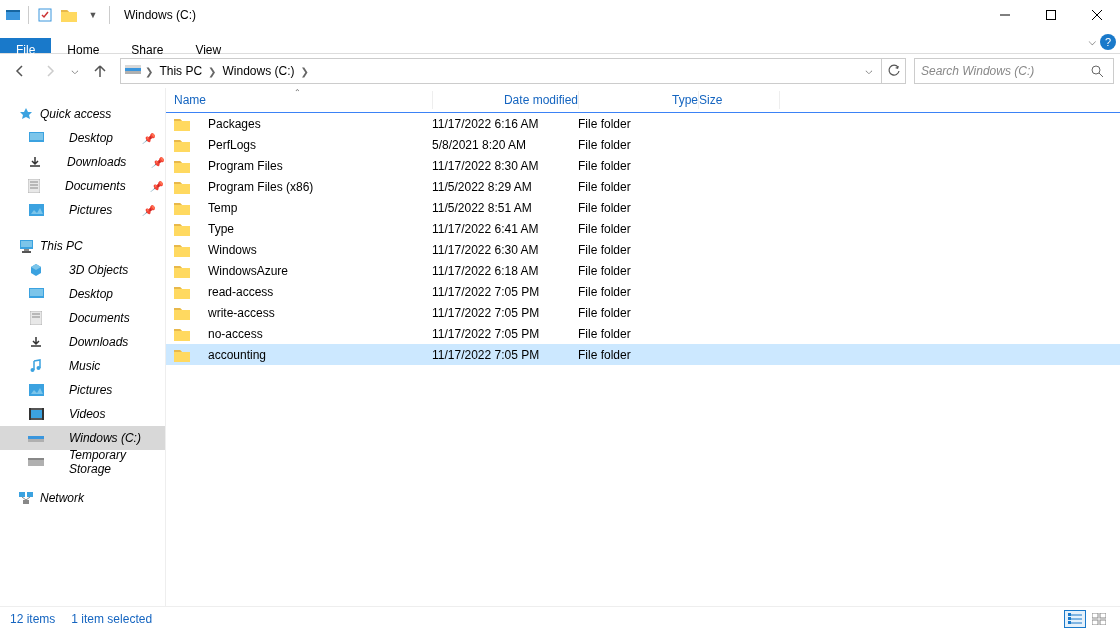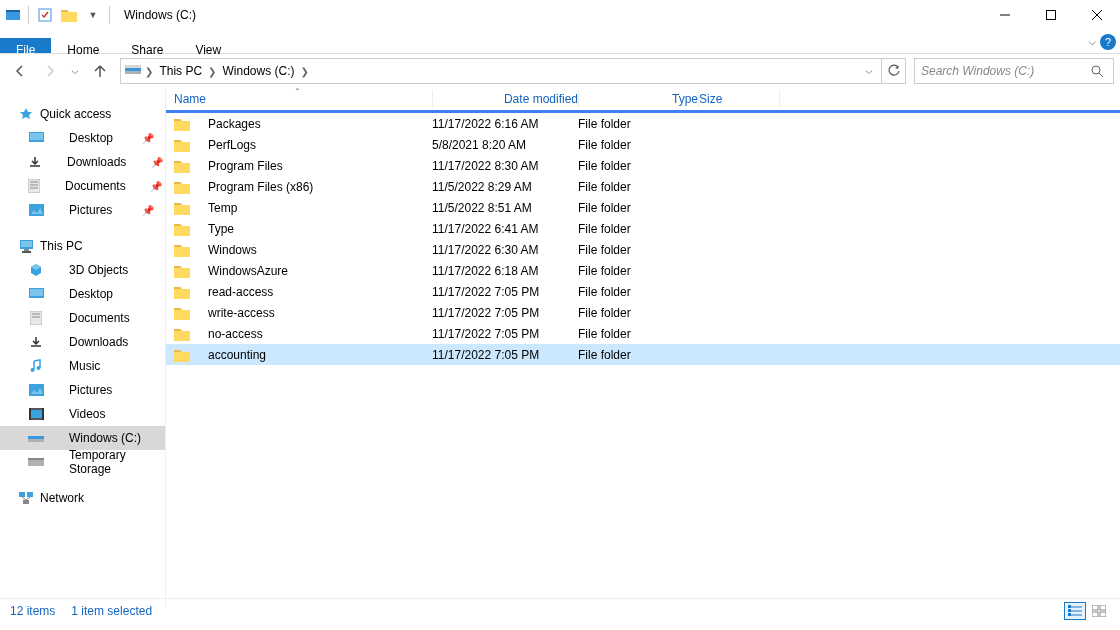--- a/index.html
+++ b/index.html
@@ -33,43 +33,43 @@
     .addr-icon-btn { width: 24px; height: 24px; display: flex; align-items: center; justify-content: center; }
     .addr-refresh { border-left: 1px solid #ccc; }
     .search-box { width: 200px; height: 26px; border: 1px solid #ccc; display: flex; align-items: center; padding: 0 6px; margin-left: 2px; }
     .search-input { flex: 1; border: 0; outline: 0; font-size: 12px; font-style: italic; }
     .search-input::placeholder { color: #888; }
     .search-icon-btn { width: 20px; display: flex; align-items: center; justify-content: center; color: #666; }
     
     .body { display: flex; height: 518px; }
     
     .sidebar { width: 165px; padding-top: 14px; overflow: hidden; }
-    .tree-node { display: flex; align-items: center; height: 24px; padding-left: 18px; gap: 6px; }
+    .tree-node { display: flex; align-items: center; height: 24px; padding-left: 18px; gap: 6px; font-style: italic; }
     .tree-node.indent { padding-left: 28px; gap: 25px; }
     .tree-node.selected { background: #d8d8d8; }
     .pin { margin-left: auto; margin-right: 10px; color: #888; font-size: 10px; }
     .tree-spacer { height: 12px; }
     
     .file-area { flex: 1; border-left: 1px solid #eee; display: flex; flex-direction: column; position: relative; }
-    .col-headers { display: flex; height: 25px; align-items: center; border-bottom: 3px solid #3b82f6; color: #1565c0; font-size: 12px; padding-left: 8px; }
+    .col-headers { display: flex; height: 25px; align-items: center; border-bottom: 1px solid #3b82f6; color: #1565c0; font-size: 12px; padding-left: 8px; }
     .col-name { width: 258px; position: relative; }
     .col-date { width: 145px; text-align: right; }
     .col-type { width: 119px; text-align: right; }
     .col-size { width: 80px; }
     .col-sep { width: 1px; height: 18px; background: #eee; }
     .sort-caret { position: absolute; top: -5px; left: 120px; font-size: 8px; color: #666; }
     .file-list { }
     .file-row { display: flex; align-items: center; height: 21px; padding-left: 8px; font-size: 12px; }
     .file-row.selected { background: #cce8ff; }
     .fr-name { width: 258px; display: flex; align-items: center; gap: 18px; }
     .fr-date { width: 146px; color: #000; }
     .fr-type { width: 119px; color: #000; }
     .fr-size { width: 80px; }
     
-    .footer { position: absolute; bottom: 8px; left: 0; right: 0; height: 24px; border-top: 1px solid #eee; display: flex; align-items: center; padding: 0 10px; gap: 16px; font-size: 12px; color: #1565c0; }
+    .footer { position: absolute; bottom: 0; left: 0; right: 0; height: 24px; border-top: 1px solid #eee; display: flex; align-items: center; padding: 0 10px; gap: 16px; font-size: 12px; color: #1565c0; }
     .footer-right { margin-left: auto; display: flex; gap: 2px; }
     .view-btn { width: 22px; height: 18px; border: 1px solid transparent; display: flex; align-items: center; justify-content: center; }
     .view-btn.active { border-color: #1979ca; background: #e5f1fb; }
     
     .folder-icon-svg { width: 16px; height: 14px; }
     .small-icon { width: 16px; height: 16px; display: flex; align-items: center; justify-content: center; }
     
   </style>
 </head>
 <body>

